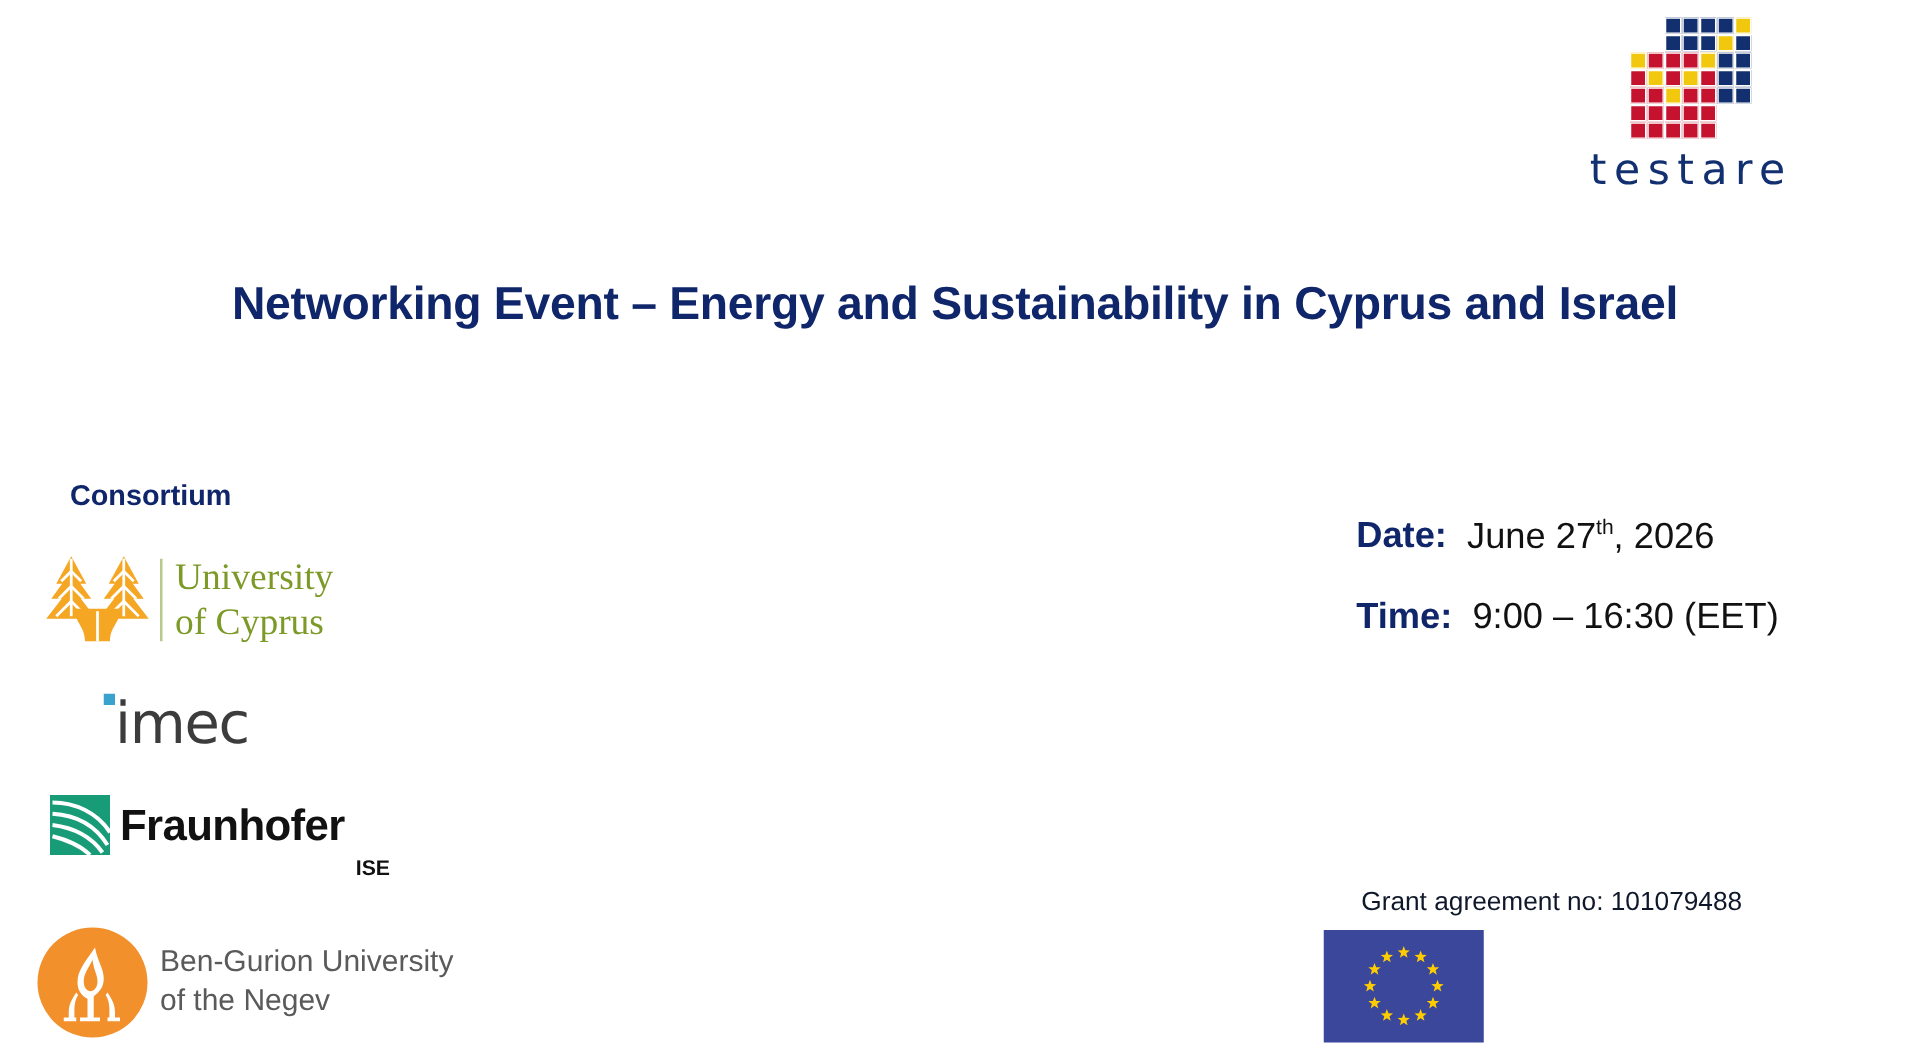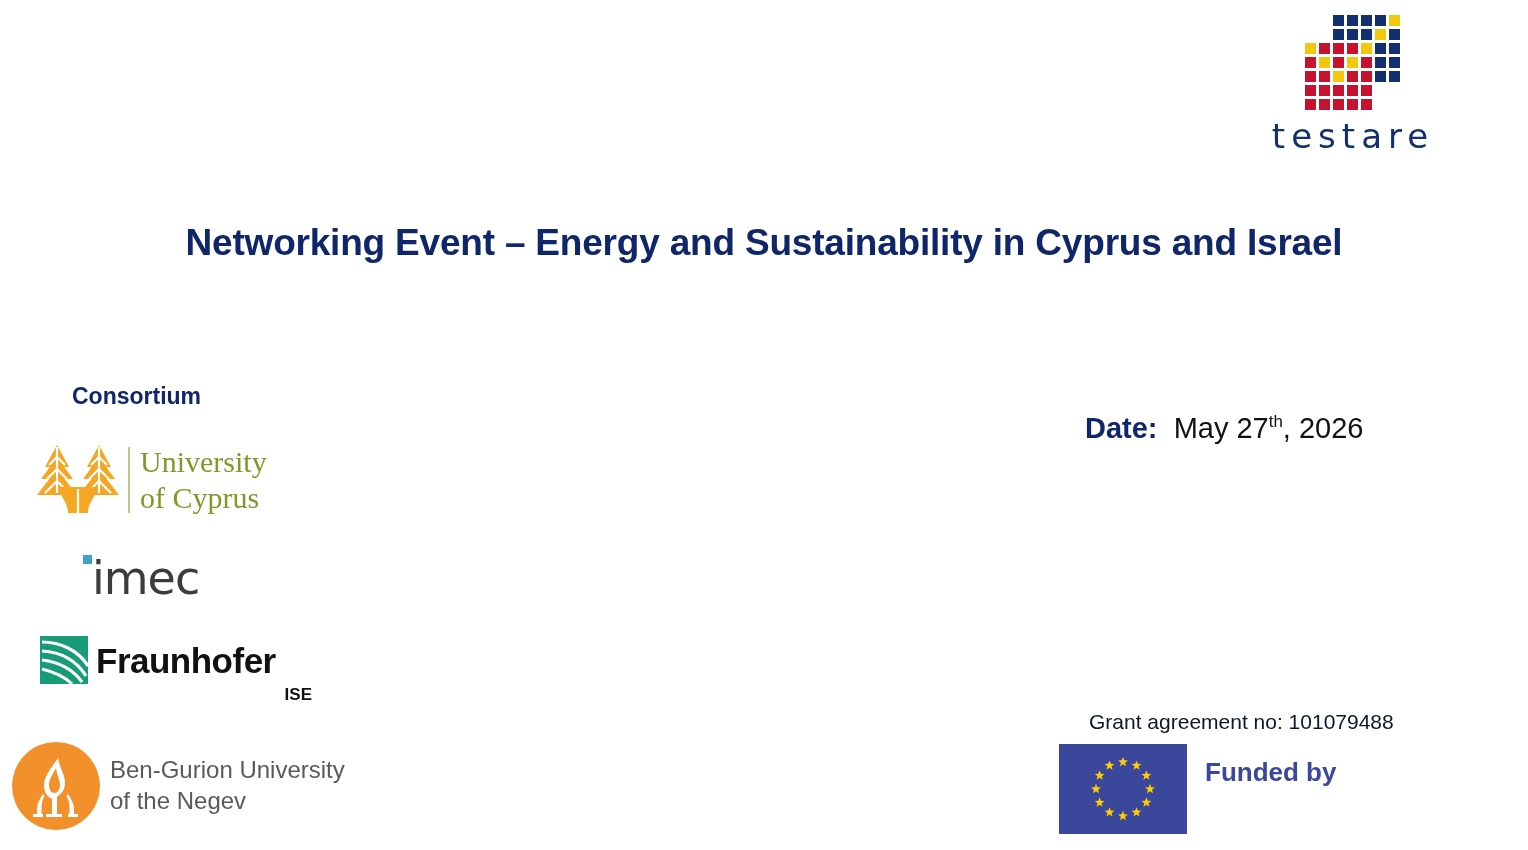--- a/index.html
+++ b/index.html
@@ -71,21 +71,20 @@
   }
 
   
   #consortium-heading {
     position: absolute;
     left: 56px;
     top: 383px;
     font-size: 23px;
     font-weight: bold;
     color: #10266b;
-    margin-left: 16px;
   }
 
   
   #ucy-logo {
     position: absolute;
     left: 36px;
     top: 443px;
     width: 250px;
     height: 74px;
   }
@@ -177,21 +176,21 @@
     width: 80px;
     text-align: right;
     font-size: 17px;
     font-weight: bold;
     color: #111111;
   }
 
   
   #bgu-logo {
     position: absolute;
-    left: 12px;
+    left: 30px;
     top: 742px;
     width: 340px;
     height: 92px;
   }
   #bgu-circle {
     position: absolute;
     left: 0px;
     top: 0px;
     width: 88px;
     height: 88px;
@@ -386,21 +385,25 @@
   </div>
   <div id="bgu-text">
     <div>Ben-Gurion University</div>
     <div>of the Negev</div>
   </div>
 </div>
 
 <div id="event-details">
   <div>
     <span class="lbl">Date:</span>
-    <span>&nbsp;<span>May 27</span><sup>th</sup><span>, 2026</span></span>
+    <span>&nbsp;<span>June 27</span><sup>th</sup><span>, 2026</span></span>
+  </div>
+  <div>
+    <span class="lbl">Time:</span>
+    <span>&nbsp;</span><span>9:00 – 16:30 (EET)</span>
   </div>
 </div>
 
 <div id="grant-line">Grant agreement no: 101079488</div>
 
 <div id="eu-block">
   <div id="eu-flag">
     <svg width="128" height="90" viewBox="0 0 128 90">
         <polygon points="64,12.8 65.28372299100675,16.233106884285114 68.9454938847348,16.393111629250274 66.07710743158862,18.674893115714884 67.05648331192086,22.206888370749727 64,20.184 60.94351668807914,22.206888370749727 61.922892568411385,18.674893115714884 59.0545061152652,16.393111629250274 62.71627700899324,16.233106884285114" fill="#ffcc00"></polygon>
         <polygon points="77.5,16.417314097820157 78.78372299100675,19.85042098210527 82.4454938847348,20.01042572707043 79.57710743158862,22.29220721353504 80.55648331192086,25.824202468569883 77.5,23.801314097820157 74.44351668807914,25.824202468569883 75.42289256841138,22.29220721353504 72.5545061152652,20.01042572707043 76.21627700899325,19.85042098210527" fill="#ffcc00"></polygon>
@@ -410,15 +413,14 @@
         <polygon points="77.5,63.18268590217984 78.78372299100675,66.61579278646497 82.4454938847348,66.77579753143011 79.57710743158862,69.05757901789472 80.55648331192086,72.58957427292957 77.5,70.56668590217984 74.44351668807914,72.58957427292957 75.42289256841138,69.05757901789472 72.5545061152652,66.77579753143011 76.21627700899325,66.61579278646497" fill="#ffcc00"></polygon>
         <polygon points="64,66.8 65.28372299100675,70.23310688428512 68.9454938847348,70.39311162925027 66.07710743158862,72.67489311571488 67.05648331192086,76.20688837074972 64,74.184 60.94351668807914,76.20688837074972 61.922892568411385,72.67489311571488 59.0545061152652,70.39311162925027 62.71627700899324,70.23310688428512" fill="#ffcc00"></polygon>
         <polygon points="50.50000000000001,63.18268590217984 51.78372299100677,66.61579278646497 55.4454938847348,66.77579753143011 52.57710743158862,69.05757901789472 53.556483311920864,72.58957427292957 50.50000000000001,70.56668590217984 47.44351668807915,72.58957427292957 48.42289256841139,69.05757901789472 45.554506115265205,66.77579753143011 49.216277008993245,66.61579278646497" fill="#ffcc00"></polygon>
         <polygon points="40.617314097820156,53.300000000000004 41.90103708882692,56.73310688428512 45.56280798255496,56.89311162925028 42.69442152940877,59.174893115714895 43.67379740974101,62.70688837074974 40.617314097820156,60.684000000000005 37.5608307858993,62.70688837074974 38.54020666623154,59.174893115714895 35.671820213085354,56.89311162925028 39.333591106813394,56.73310688428512" fill="#ffcc00"></polygon>
         <polygon points="37,39.8 38.28372299100676,43.233106884285114 41.9454938847348,43.39311162925027 39.077107431588615,45.67489311571489 40.05648331192086,49.20688837074972 37,47.184 33.94351668807914,49.20688837074972 34.922892568411385,45.67489311571489 32.0545061152652,43.39311162925027 35.71627700899324,43.233106884285114" fill="#ffcc00"></polygon>
         <polygon points="40.617314097820156,26.299999999999997 41.90103708882692,29.73310688428511 45.56280798255496,29.89311162925027 42.69442152940877,32.17489311571488 43.67379740974101,35.70688837074972 40.617314097820156,33.684 37.5608307858993,35.70688837074972 38.54020666623154,32.17489311571488 35.671820213085354,29.89311162925027 39.333591106813394,29.73310688428511" fill="#ffcc00"></polygon>
         <polygon points="50.499999999999986,16.417314097820164 51.78372299100675,19.850420982105277 55.44549388473479,20.010425727070437 52.5771074315886,22.292207213535047 53.55648331192084,25.82420246856989 50.499999999999986,23.801314097820164 47.44351668807913,25.82420246856989 48.42289256841137,22.292207213535047 45.554506115265184,20.010425727070437 49.216277008993224,19.850420982105277" fill="#ffcc00"></polygon>
       </svg>
   </div>
   <div id="eu-text">
-    <div>Funded by</div>
   </div>
 </div>
 
 </body></html>

